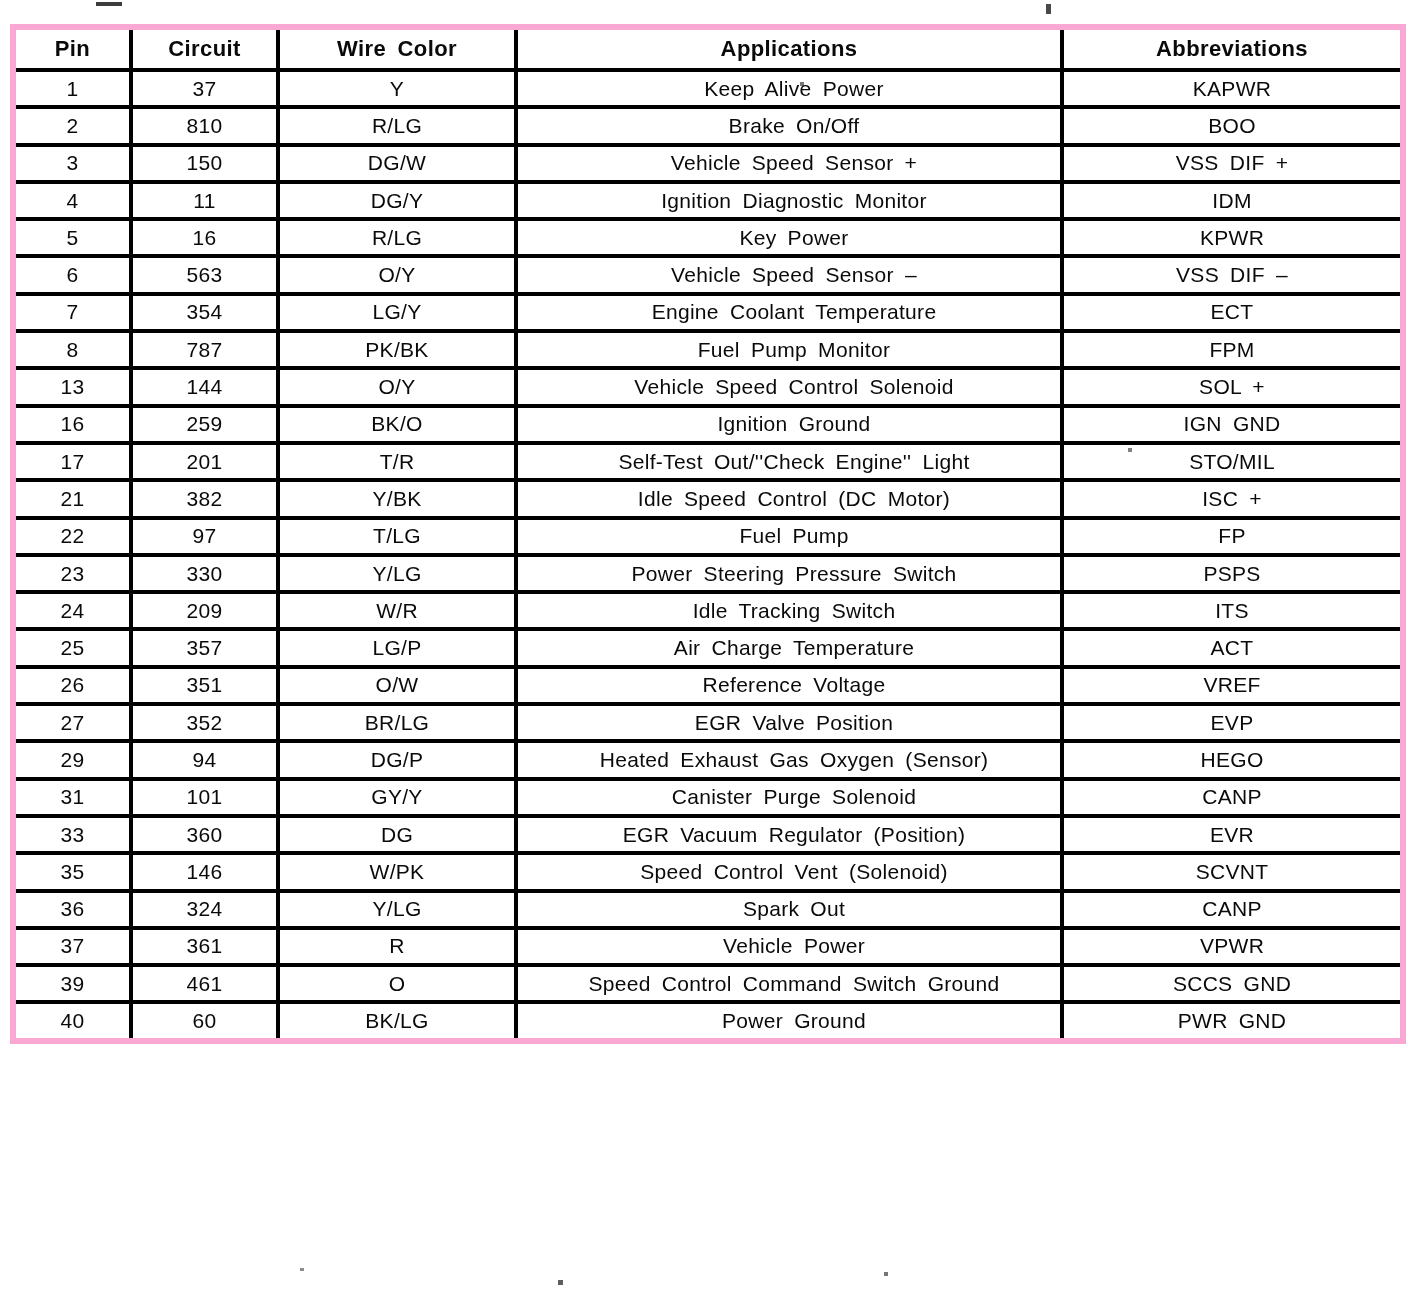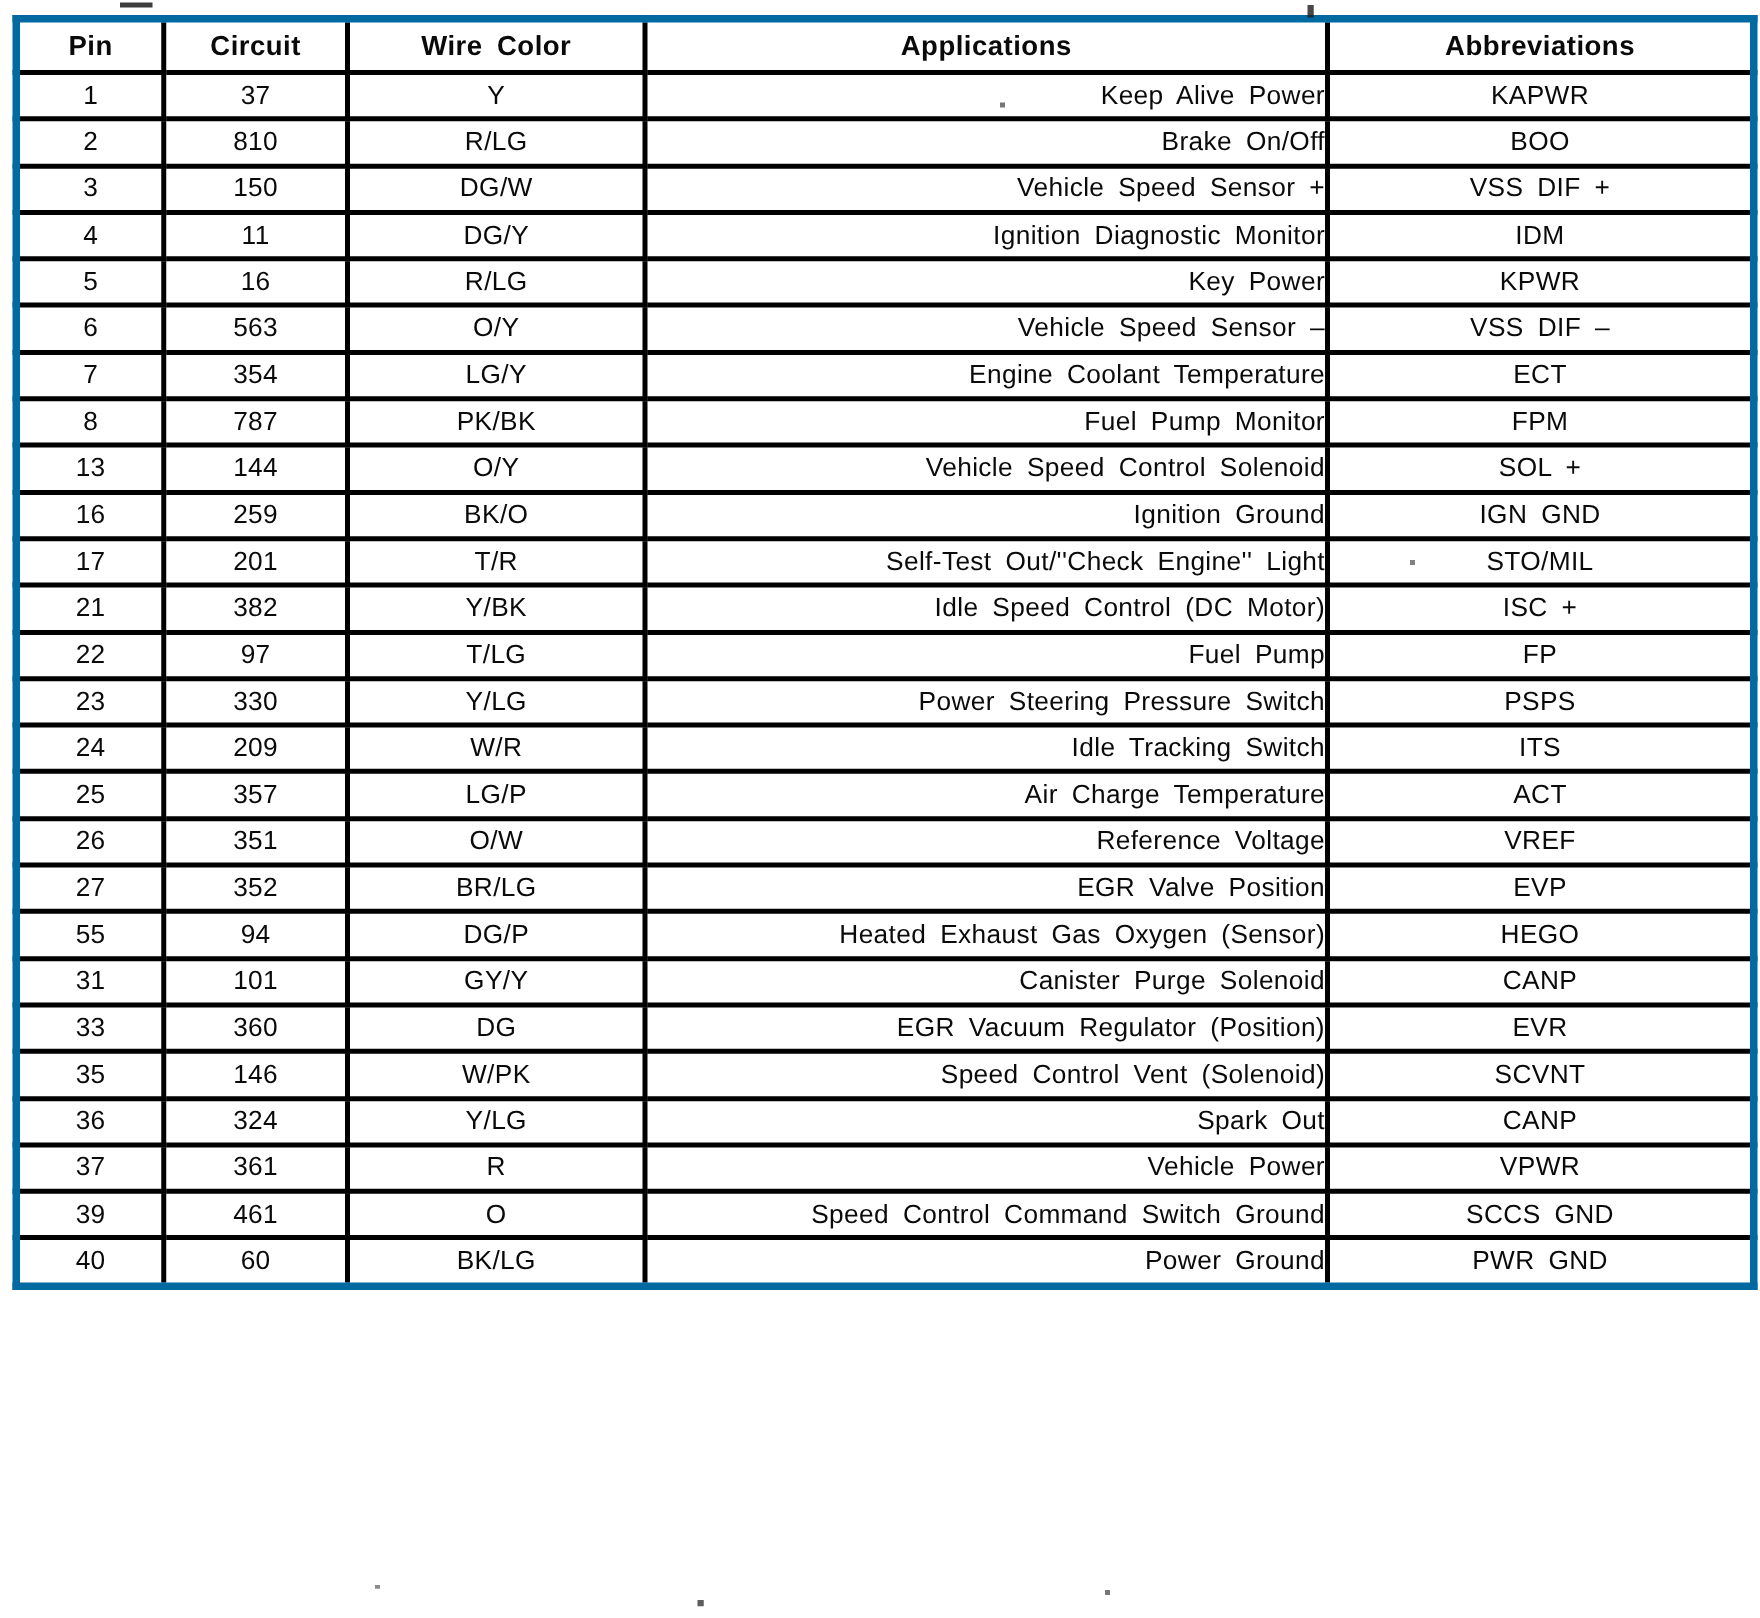--- a/index.html
+++ b/index.html
@@ -11,25 +11,25 @@
     height: 1294px;
     background: #ffffff;
     position: relative;
     font-family: "Liberation Sans", sans-serif;
     color: #0a0a0a;
     overflow: hidden;
   }
   table.pinout {
     position: absolute;
     left: 10px;
-    top: 12px;
+    top: 24px;
     width: 1390px;
     border-collapse: collapse;
     table-layout: fixed;
-    border: 6px solid #0369a1;
+    border: 6px solid #f9a8d4;
     padding-left: 20px;
   }
   table.pinout th,
   table.pinout td {
     border: 4px solid #000;
     overflow: hidden;
     white-space: nowrap;
   }
   table.pinout th {
     height: 38px;
@@ -42,21 +42,21 @@
   }
   table.pinout td {
     height: 33.3px;
     font-size: 21px;
     text-align: center;
     word-spacing: 5px;
     letter-spacing: 0.3px;
     padding: 0;
   }
   table.pinout td.left {
-    text-align: right;
+    text-align: center;
     padding-left: 10px;
   }
   
   .speck {
     position: absolute;
     background: #1a1a1a;
   }
   .s1 { left: 96px;  top: 2px;    width: 26px; height: 4px; opacity: .85; }
   .s2 { left: 1046px; top: 4px;   width: 5px;  height: 10px; opacity: .8; }
   .s3 { left: 800px; top: 82px;   width: 4px;  height: 4px; opacity: .6; }
@@ -206,21 +206,21 @@
         <td>VREF</td>
       </tr>
       <tr>
         <td>27</td>
         <td>352</td>
         <td>BR/LG</td>
         <td class="left">EGR Valve Position</td>
         <td>EVP</td>
       </tr>
       <tr>
-        <td>55</td>
+        <td>29</td>
         <td>94</td>
         <td>DG/P</td>
         <td class="left">Heated Exhaust Gas Oxygen (Sensor)</td>
         <td>HEGO</td>
       </tr>
       <tr>
         <td>31</td>
         <td>101</td>
         <td>GY/Y</td>
         <td class="left">Canister Purge Solenoid</td>

